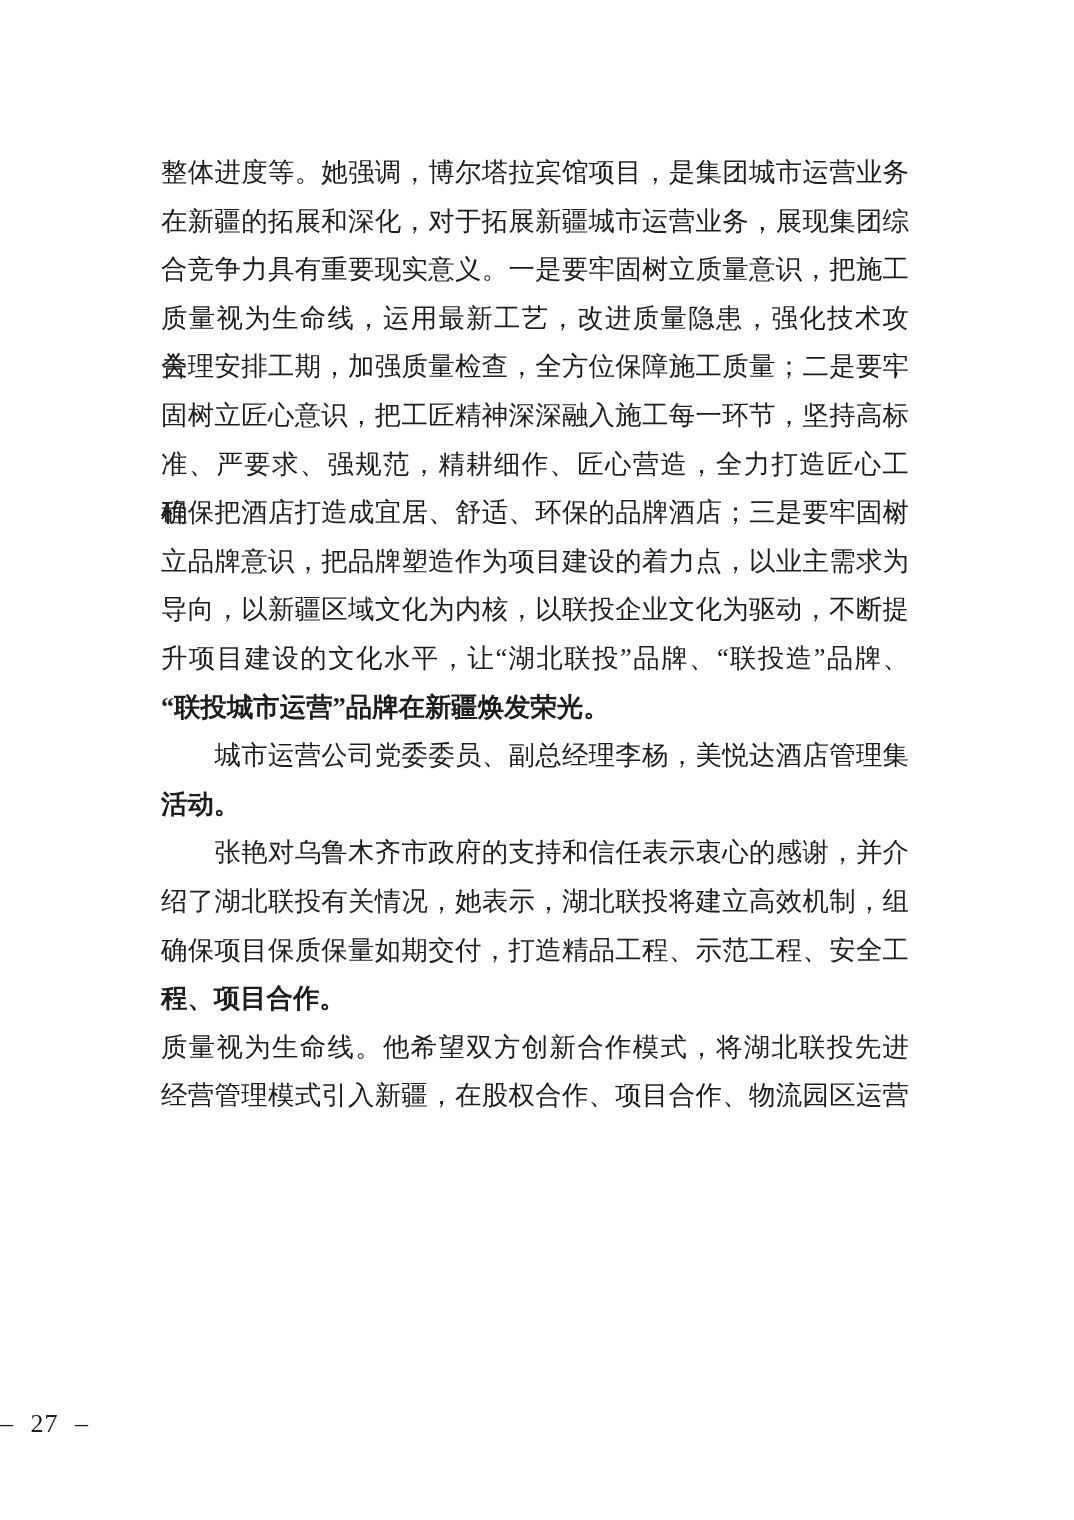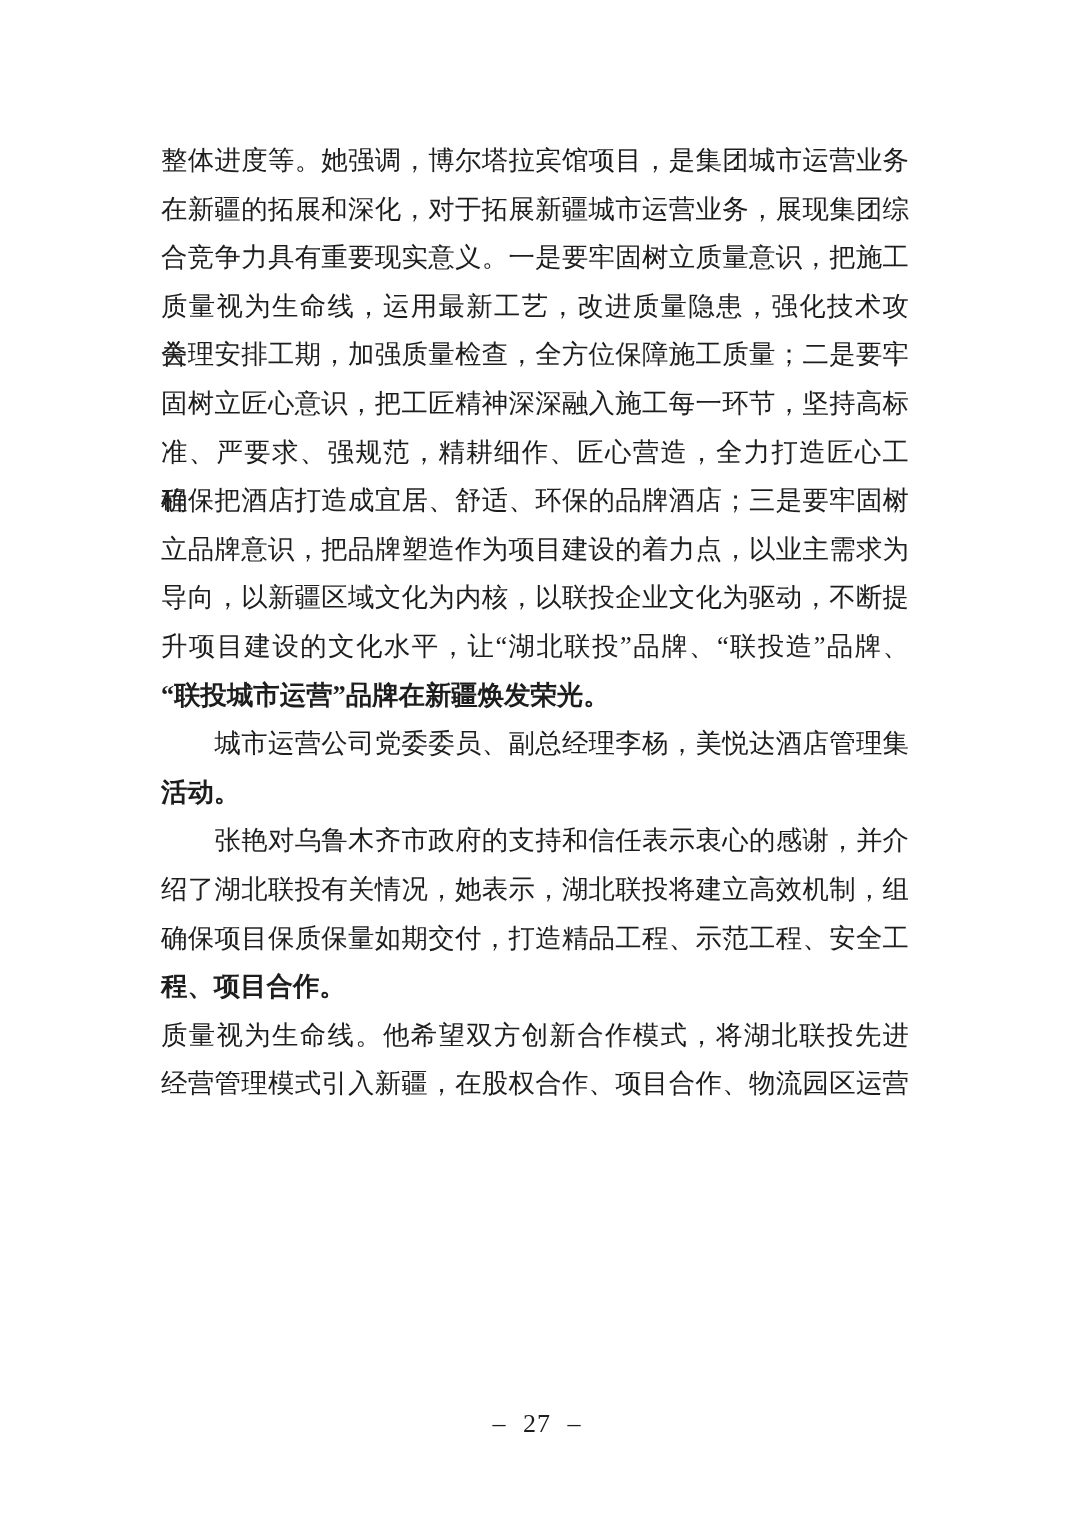--- a/index.html
+++ b/index.html
@@ -8,21 +8,21 @@
     position: relative;
     width: 1074px;
     height: 1520px;
     background: #ffffff;
     overflow: hidden;
     font-family: "Liberation Serif", "DejaVu Serif", serif;
   }
   .text-block {
     position: absolute;
     left: 161px;
-    top: 136px;
+    top: 148px;
     width: 748px;
   }
   .line {
     height: 48.6px;
     line-height: 48.6px;
     font-size: 26.4px;
     color: #1d1d1d;
     letter-spacing: 0;
     white-space: pre;
     font-weight: 400;
@@ -37,21 +37,20 @@
     text-align: left;
     font-weight: bold;
   }
   .page-number {
     position: absolute;
     top: 1404px;
     left: 0;
     width: 100%;
     height: 40px;
     line-height: 40px;
-    text-align: center;
     font-size: 26px;
     color: #1d1d1d;
     white-space: pre;
     word-spacing: 9px;
     letter-spacing: 1px;
   }
 </style>
 </head>
 <body>
 

